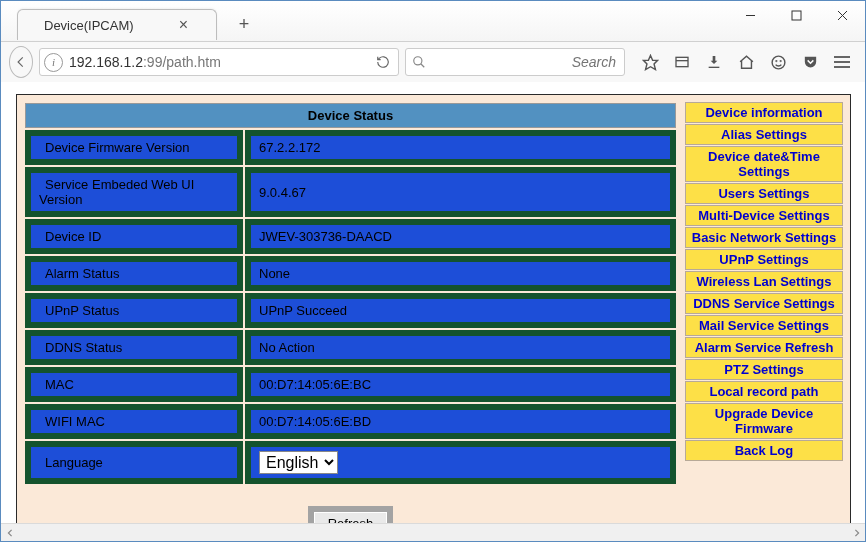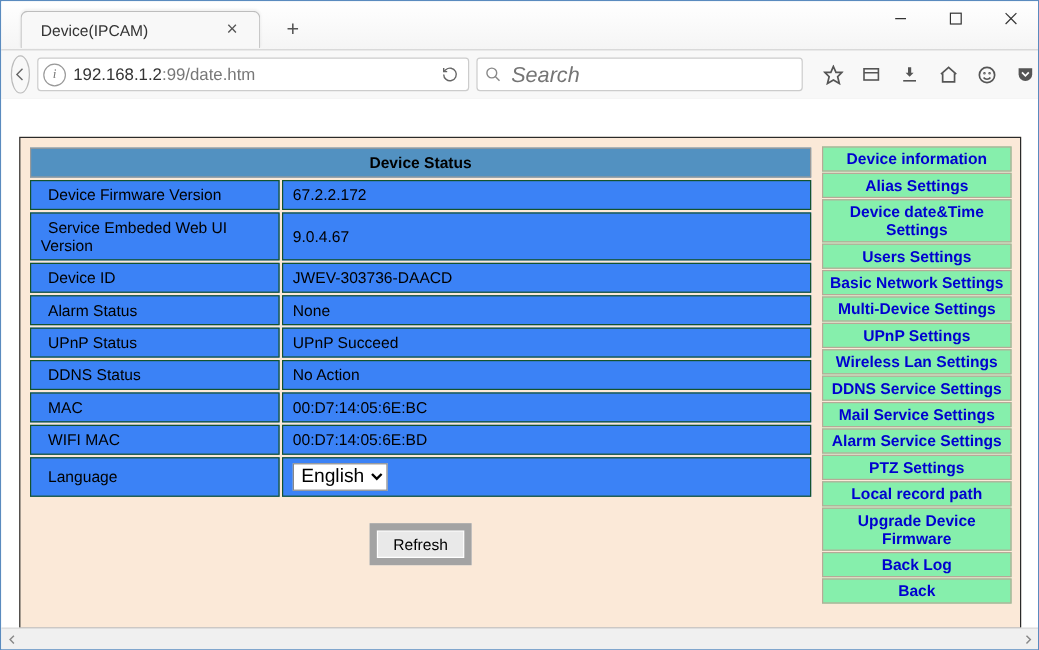--- a/index.html
+++ b/index.html
@@ -1,55 +1,55 @@
 <!DOCTYPE html>
 <html><head>
 <meta charset="utf-8">
 <style>
   html, body { margin:0; padding:0; font-family: "Segoe UI", Tahoma, sans-serif; font-size:13px; background:#fff; }
   .window { width:866px; height:542px; background:#fff; position:relative; border:1px solid #5a8bbf; box-sizing:border-box; overflow:hidden;}
   
   .titlebar { height:40px; background:linear-gradient(#ffffff,#f5f5f5); border-bottom:1px solid #d0d0d0; position:relative;}
-  .tab { position:absolute; left:16px; top:8px; width:200px; height:31px; background:#f8f8f8; border:1px solid #bdbdbd; border-bottom:none; border-top-left-radius:6px; border-top-right-radius:6px; box-sizing:border-box; display:flex; align-items:center; padding:0 16px; box-shadow:0 -1px 2px rgba(0,0,0,0.05);}
+  .tab { position:absolute; left:16px; top:8px; width:200px; height:31px; background:#f8f8f8; border:1px solid #bdbdbd; border-bottom:none; border-top-left-radius:6px; border-top-right-radius:6px; box-sizing:border-box; display:flex; align-items:center; padding:0 26px; box-shadow:0 -1px 2px rgba(0,0,0,0.05);}
   .tab-title { flex:1; color:#333; white-space:nowrap; overflow:hidden; text-overflow:ellipsis;}
   .tab-close { color:#555; font-size:16px; line-height:1; cursor:pointer; padding:0 2px;}
   .newtab { position:absolute; left:232px; top:12px; width:22px; height:22px; display:flex; align-items:center; justify-content:center; color:#555; font-size:18px; cursor:pointer;}
   .win-controls { position:absolute; right:0; top:0; display:flex;}
   .win-btn { width:46px; height:28px; display:flex; align-items:center; justify-content:center; color:#333;}
   .win-btn svg { width:11px; height:11px; stroke:#333; stroke-width:1; fill:none;}
   
   .navbar { height:40px; background:#f8f8f8; border-bottom:1px solid #d9d9d9; display:flex; align-items:center; padding:0 8px; gap:6px;}
   .nav-icon { width:28px; height:28px; display:flex; align-items:center; justify-content:center; color:#5a5a5a; border-radius:3px;}
   .nav-back { width:30px; height:30px; border:1px solid #bbb; border-radius:50%; display:flex; align-items:center; justify-content:center;}
   .nav-back svg { width:14px; height:14px; stroke:#666; stroke-width:2; fill:none;}
   .info-circle { width:17px; height:17px; border:1px solid #999; border-radius:50%; display:flex; align-items:center; justify-content:center; font-size:11px; color:#777; font-family:Georgia,serif; font-style:italic;}
   .url-box { flex: 0 0 auto; width:350px; height:26px; border:1px solid #ccc; border-radius:3px; background:#fff; display:flex; align-items:center; padding:0 4px; gap:6px;}
   .url-text { flex:1; color:#777; font-size:14px; white-space:nowrap; overflow:hidden;}
   .url-text .dark { color:#333;}
   .reload-btn { width:22px; display:flex; align-items:center; justify-content:center;}
   .search-box { flex:1; height:26px; border:1px solid #ccc; border-radius:3px; background:#fff; display:flex; align-items:center; padding:0 6px; gap:6px; color:#888;}
-  .search-box input { border:none; outline:none; flex:1; font-size:18px; font-style:italic; color:#0369a1; background:transparent;}
+  .search-box input { border:none; outline:none; flex:1; font-size:14px; font-style:italic; color:#0369a1; background:transparent;text-align:right;}
   .toolbar-icons { display:flex; align-items:center; gap:2px; margin-left:4px;}
   .toolbar-icons .nav-icon { width:30px;}
   .hamburger { display:flex; flex-direction:column; gap:3px;}
   .hamburger span{ width:16px; height:2px; background:#666;}
   
   .content-wrap { position:absolute; top:81px; bottom:17px; left:0; right:0; overflow:hidden; background:#fff;}
-  .page { position:absolute; left:15px; top:12px; right:14px; bottom:0; border:1px solid #2a2a2a; background:#fbe9d8; box-sizing:border-box; padding:6px; display:flex; gap:6px; overflow:hidden;margin-top:20px;}
+  .page { position:absolute; left:15px; top:12px; right:14px; bottom:0; border:1px solid #2a2a2a; background:#fbe9d8; box-sizing:border-box; padding:6px; display:flex; gap:6px; overflow:hidden;}
   .main-col { flex:1; }
   .status-table { width:100%; border-collapse:separate; border-spacing:2px; font-size:13px;}
   .status-table th { background:#5291c1; font-weight:bold; text-align:center; padding:4px; border:1px solid #999;}
-  .status-table td { background:#3b82f6; border:1px solid #14532d; padding:4px 8px; }
+  .status-table td { background:#1d4ed8; border:6px solid #14532d; padding:4px 8px; }
   .status-table td.label-cell { width:190px; text-indent:6px;}
   .lang-select { background:#fff; border:1px solid #888; font-size:16px; padding:1px 2px;}
   .refresh-row td { background:transparent; border:none; text-align:center; padding-top:20px;}
   .refresh-btn { background:#e9e9e9; border:6px solid #a3a3a3; padding:4px 14px; font-size:13px; cursor:pointer; box-shadow:inset 0 0 0 1px #fff;}
   .side-col { width:160px;}
   .side-table { width:100%; border-collapse:separate; border-spacing:1px; font-size:13px;}
-  .side-table td { background:#86efac; border:1px solid #b7a997; text-align:center; padding:2px 4px;}
+  .side-table td { background:#fde047; border:1px solid #b7a997; text-align:center; padding:2px 4px;}
   .side-table a { color:#0000d0; font-weight:bold; text-decoration:none; display:block;}
   
   .hscroll { position:absolute; left:0; right:0; bottom:0; height:17px; background:#f0f0f0; border-top:1px solid #dadada; display:flex; align-items:stretch;}
   .hscroll .arrow { width:17px; display:flex; align-items:center; justify-content:center; color:#888;}
   .hscroll .track { flex:1;}
   svg { display:block;}
 </style>
 </head>
 <body>
 
@@ -83,21 +83,21 @@
 
   <div class="navbar">
     <div class="nav-back">
       <svg viewBox="0 0 24 24">
           <polyline points="15 4 7 12 15 20"></polyline>
         </svg>
     </div>
     <div class="url-box">
       <span class="info-circle">i</span>
       <span class="url-text">
-        <span class="dark">192.168.1.2</span><span>:99/date.htm</span>
+        <span class="dark">192.168.1.2</span><span>:99/path.htm</span>
       </span>
       <span class="reload-btn">
         <svg width="14" height="14" viewBox="0 0 24 24" fill="none" stroke="#666" stroke-width="2">
             <path d="M3 12a9 9 0 1 0 3-6.7L3 8"></path>
             <polyline points="3 3 3 8 8 8"></polyline>
           </svg>
       </span>
     </div>
     <div class="search-box">
       <svg width="14" height="14" viewBox="0 0 24 24" fill="none" stroke="#888" stroke-width="2">
@@ -228,76 +228,71 @@
                   <a href="#">Device date&amp;Time Settings</a>
                 </td>
               </tr>
           <tr>
                 <td>
                   <a href="#">Users Settings</a>
                 </td>
               </tr>
           <tr>
                 <td>
+                  <a href="#">Multi-Device Settings</a>
+                </td>
+              </tr>
+          <tr>
+                <td>
                   <a href="#">Basic Network Settings</a>
                 </td>
               </tr>
           <tr>
                 <td>
-                  <a href="#">Multi-Device Settings</a>
-                </td>
-              </tr>
-          <tr>
-                <td>
                   <a href="#">UPnP Settings</a>
                 </td>
               </tr>
           <tr>
                 <td>
                   <a href="#">Wireless Lan Settings</a>
                 </td>
               </tr>
           <tr>
                 <td>
                   <a href="#">DDNS Service Settings</a>
                 </td>
               </tr>
           <tr>
                 <td>
                   <a href="#">Mail Service Settings</a>
                 </td>
               </tr>
           <tr>
                 <td>
-                  <a href="#">Alarm Service Settings</a>
+                  <a href="#">Alarm Service Refresh</a>
                 </td>
               </tr>
           <tr>
                 <td>
                   <a href="#">PTZ Settings</a>
                 </td>
               </tr>
           <tr>
                 <td>
                   <a href="#">Local record path</a>
                 </td>
               </tr>
           <tr>
                 <td>
                   <a href="#">Upgrade Device Firmware</a>
                 </td>
               </tr>
           <tr>
                 <td>
                   <a href="#">Back Log</a>
-                </td>
-              </tr>
-          <tr>
-                <td>
-                  <a href="#">Back</a>
                 </td>
               </tr>
         </tbody>
           </table>
       </div>
     </div>
   </div>
 
   <div class="hscroll">
     <div class="arrow">

